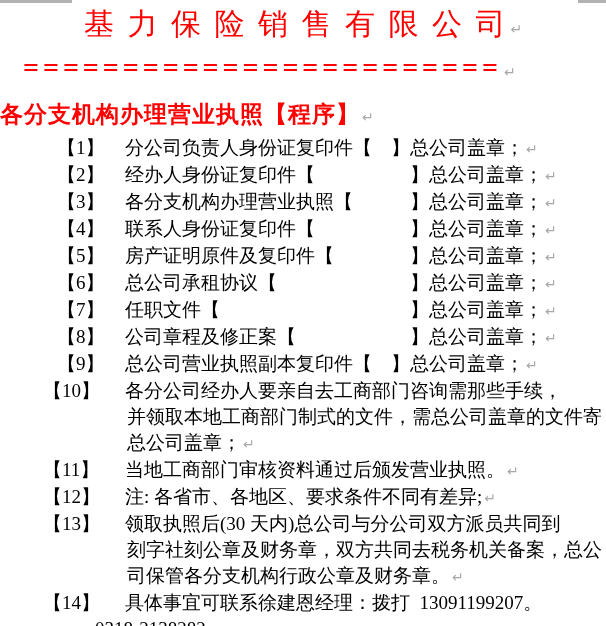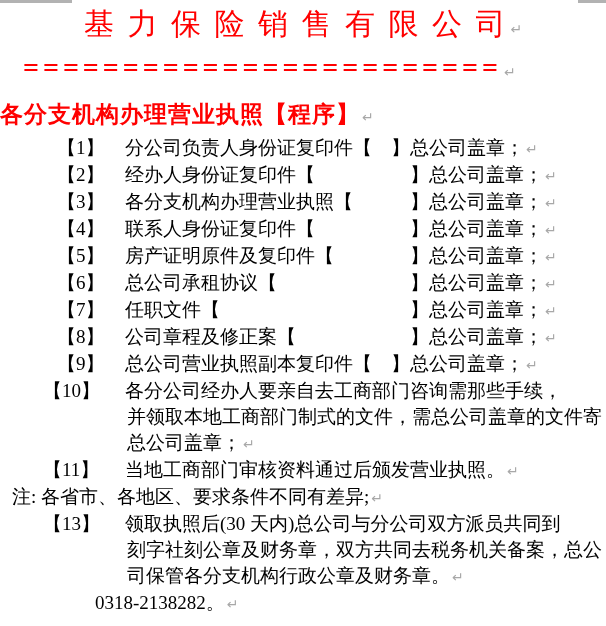--- a/index.html
+++ b/index.html
@@ -65,20 +65,21 @@
       <div class="row d1"><span class="num">【4】</span><span class="txt">联系人身份证复印件【　　　　　】总公司盖章；</span><span class="pmark">↵</span></div>
       <div class="row d1"><span class="num">【5】</span><span class="txt">房产证明原件及复印件【　　　　】总公司盖章；</span><span class="pmark">↵</span></div>
       <div class="row d1"><span class="num">【6】</span><span class="txt">总公司承租协议【　　　　　　　】总公司盖章；</span><span class="pmark">↵</span></div>
       <div class="row d1"><span class="num">【7】</span><span class="txt">任职文件【　　　　　　　　　　】总公司盖章；</span><span class="pmark">↵</span></div>
       <div class="row d1"><span class="num">【8】</span><span class="txt">公司章程及修正案【　　　　　　】总公司盖章；</span><span class="pmark">↵</span></div>
       <div class="row d1"><span class="num">【9】</span><span class="txt">总公司营业执照副本复印件【　】总公司盖章；</span><span class="pmark">↵</span></div>
       <div class="row d2"><span class="num">【10】</span><span class="txt">各分公司经办人要亲自去工商部门咨询需那些手续，</span></div>
       <div class="row cont"><span class="txt">并领取本地工商部门制式的文件，需总公司盖章的文件寄</span></div>
       <div class="row cont"><span class="txt">总公司盖章；</span><span class="pmark">↵</span></div>
       <div class="row d2"><span class="num">【11】</span><span class="txt">当地工商部门审核资料通过后颁发营业执照。</span><span class="pmark">↵</span></div>
-      <div class="row d2"><span class="txt">注: 各省市、各地区、要求条件不同有差异;</span><span class="pmark">↵</span></div>
+      <div class="row d2"><span class="num">【12】</span><span class="txt">注: 各省市、各地区、要求条件不同有差异;</span><span class="pmark">↵</span></div>
       <div class="row d2"><span class="num">【13】</span><span class="txt">领取执照后(30 天内)总公司与分公司双方派员共同到</span></div>
       <div class="row cont"><span class="txt">刻字社刻公章及财务章，双方共同去税务机关备案，总公</span></div>
       <div class="row cont"><span class="txt">司保管各分支机构行政公章及财务章。</span><span class="pmark">↵</span></div>
+      <div class="row d2"><span class="num">【14】</span><span class="txt">具体事宜可联系徐建恩经理：拨打  13091199207。</span></div>
       <div class="row cont cont-num"><span class="txt">0318-2138282。</span><span class="pmark">↵</span></div>
     </div>
 
 </div>
 
 </body></html>

